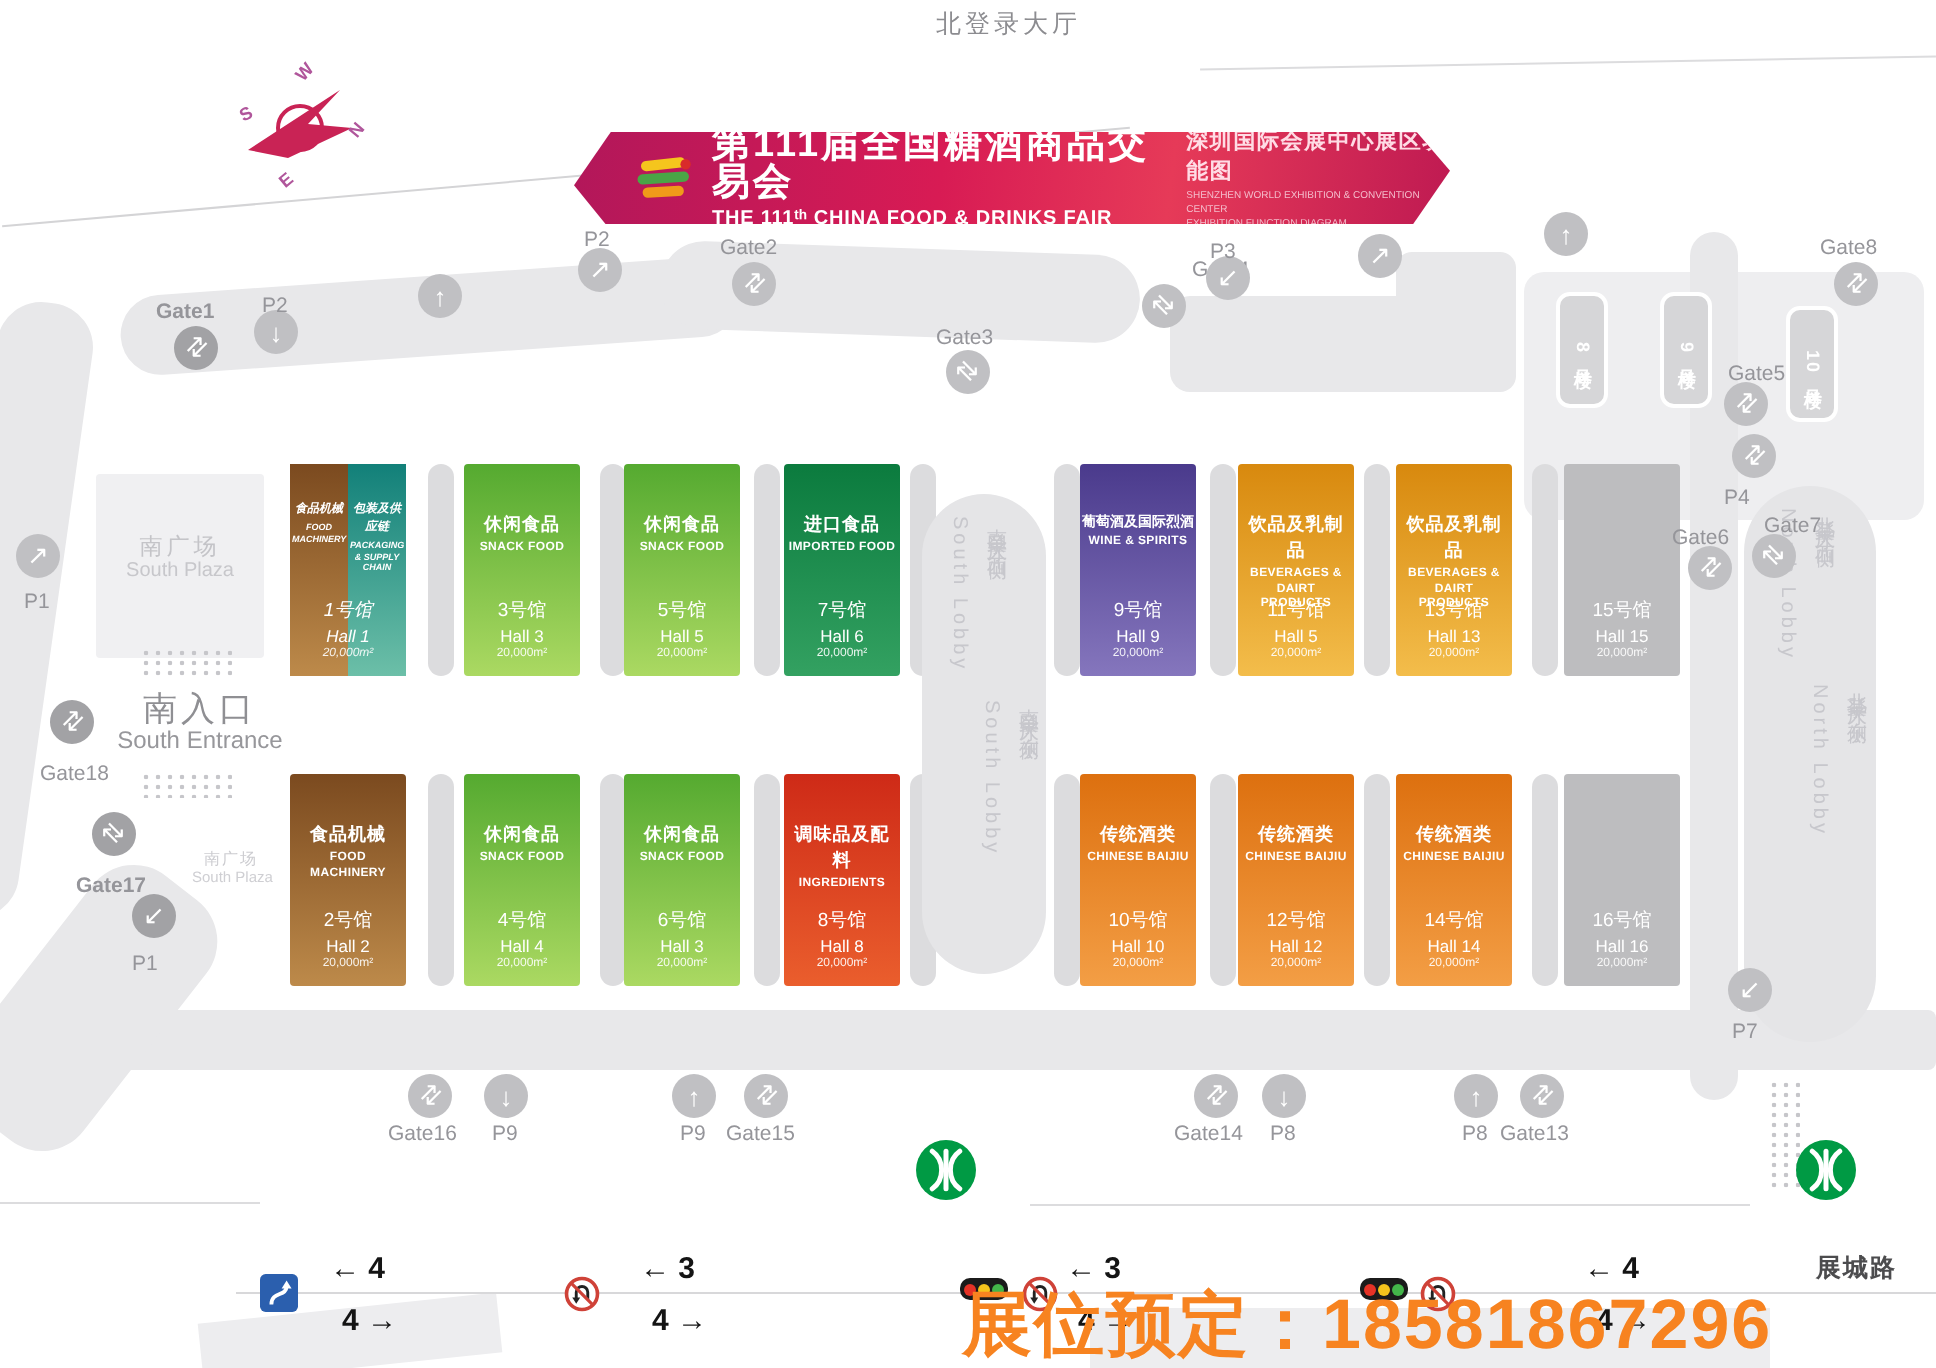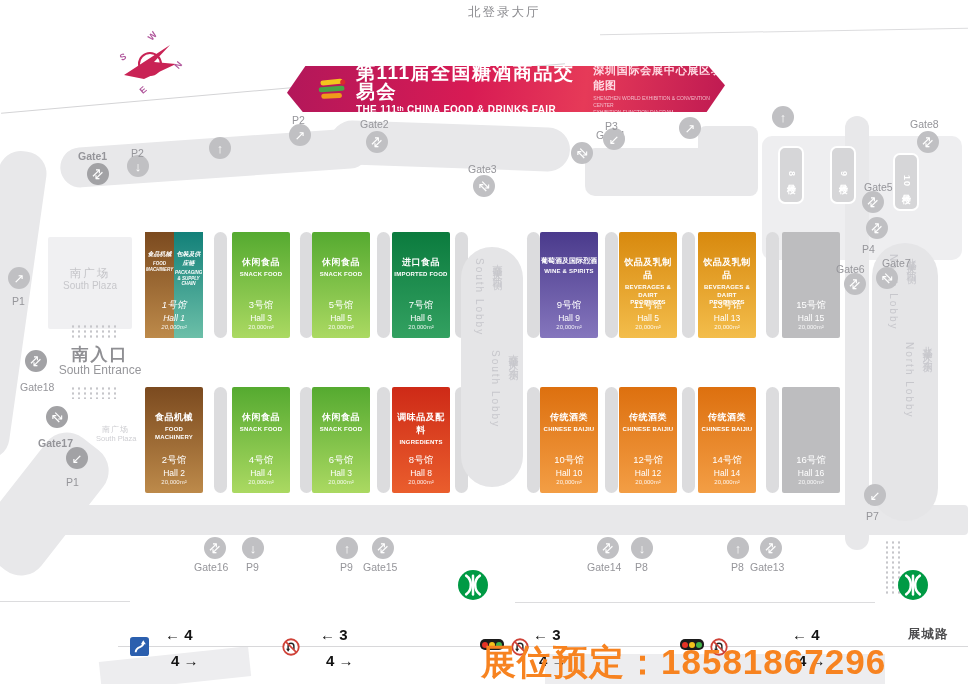--- a/index.html
+++ b/index.html
@@ -49,21 +49,21 @@
   #compass .pt{position:absolute;font-size:9px;font-weight:bold;color:#b0569b;}
   
   .lane-row{position:absolute;font-size:15px;font-weight:bold;color:#141414;white-space:nowrap;z-index:6;}
   .tl{position:absolute;width:24px;height:11px;background:#1b1b1b;border-radius:5px;display:flex;
       align-items:center;justify-content:center;gap:1px;z-index:6;}
   .tl i{width:6px;height:6px;border-radius:50%;display:block;}
   .booking{position:absolute;left:481px;top:639px;font-size:35px;font-weight:bold;color:#f78320;
            letter-spacing:1px;white-space:nowrap;z-index:20;}
   .roadname{position:absolute;font-size:12.5px;font-weight:bold;color:#4c4c4e;letter-spacing:1px;z-index:6;}
   .hw{position:absolute;left:468px;top:4px;font-size:12.5px;color:#8c8c90;letter-spacing:2px;}
-  .ent-cn{position:absolute;left:58px;top:343px;width:84px;text-align:center;font-size:17px;font-weight:bold;
+  .ent-cn{position:absolute;left:58px;top:343px;width:84px;text-align:center;font-size:17px;font-weight:normal;
           color:#8f8f93;letter-spacing:2px;}
   .ent-en{position:absolute;left:50px;top:363px;width:100px;text-align:center;font-size:12px;color:#97979b;}
   .plaza-cn{position:absolute;left:60px;top:266px;width:60px;text-align:center;font-size:11.5px;color:#c4c4c8;letter-spacing:2px;}
   .plaza-en{position:absolute;left:56px;top:280px;width:68px;text-align:center;font-size:10px;color:#c7c7cb;}
   .plaza2-cn{position:absolute;left:102px;top:424px;font-size:8px;color:#cdcdd1;letter-spacing:1px;}
   .plaza2-en{position:absolute;left:96px;top:434px;font-size:7.5px;color:#cfcfd3;}
   svg{display:block;}
 </style>
 </head>
 <body>

